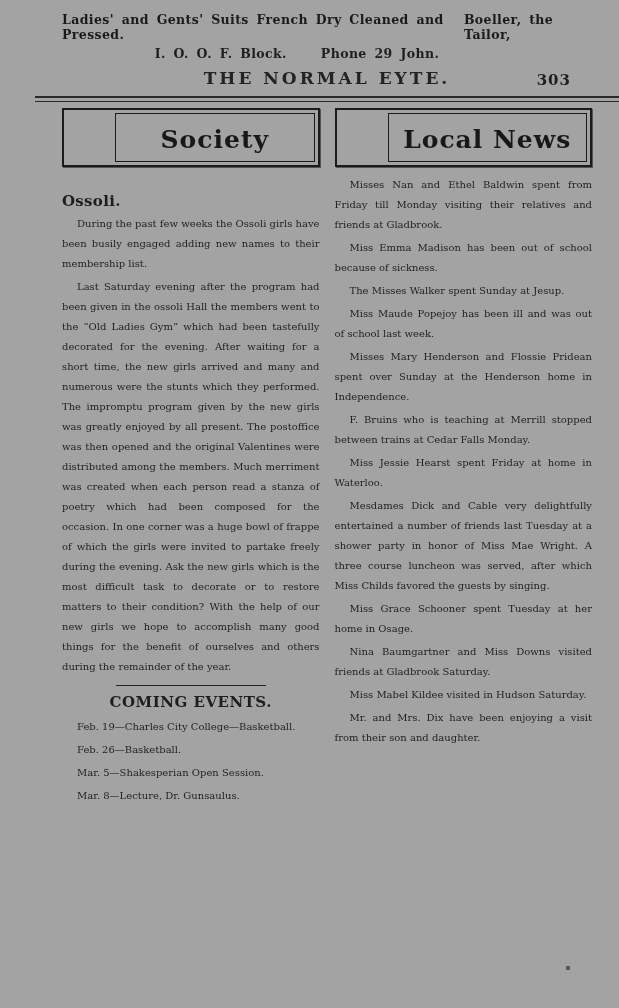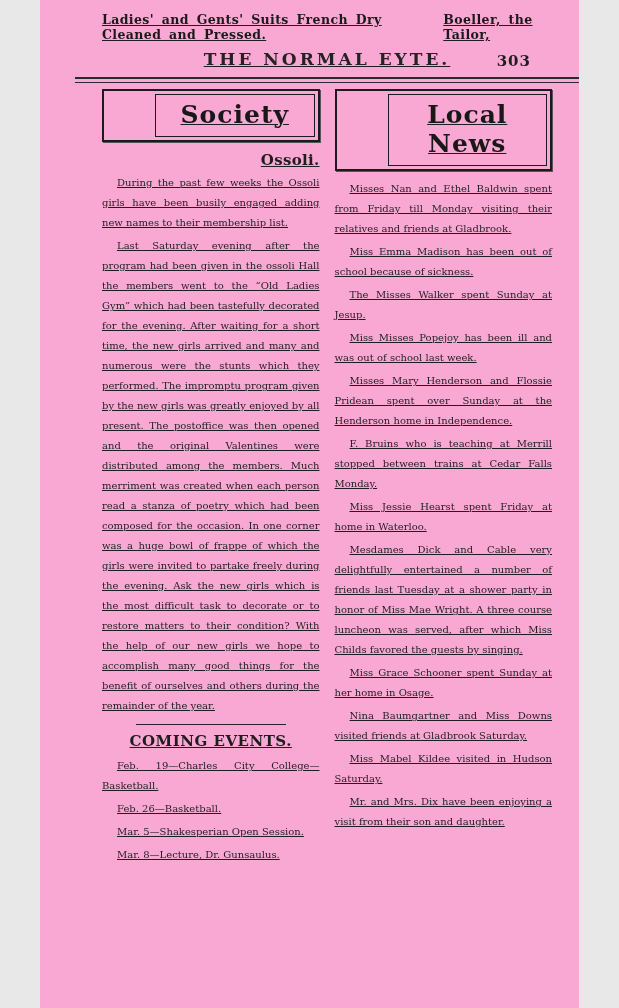--- a/index.html
+++ b/index.html
@@ -1,27 +1,26 @@
 <!DOCTYPE html>
 <html><head>
 <meta charset="utf-8">
 <style>
   html,body { margin:0; padding:0; }
   body { background:#e8e8e8; }
   .page {
     position: relative;
-    width: 539px; height: 1008px;
+    width: 619px; height: 1008px;
     margin: 0 auto;
-    background: #f9a8d4;
+    background: #a3a3a3;
     color: #1e1e1e;
     font-family: "DejaVu Serif", serif;
     overflow: hidden;
     box-sizing: border-box;
     padding: 12px 27px 0 62px;
-    text-decoration: underline;
   }
   
   .ad-line1 {
     display: flex; justify-content: space-between; align-items: baseline;
     font-size: 12.5px; font-weight: bold; letter-spacing: 0.4px;
     word-spacing: 3px; color: #1a1a1a;
   }
   .ad-line2 {
     text-align: center; margin-top: 4px; padding-right: 60px;
     font-size: 12.5px; font-weight: bold; letter-spacing: 0.4px;
@@ -42,54 +41,57 @@
   .double-rule {
     margin: 6px 0 0 -27px;
     width: 584px; height: 3px;
     border-top: 2px solid #2a2a2a;
     border-bottom: 1px solid #2a2a2a;
   }
   
   .columns { display: flex; gap: 15px; margin-top: 6px; }
   .col { flex: 1; min-width: 0; }
   .title-box { border: 2px solid #1b1b1b; padding: 3px; box-shadow: 1px 1px 0 #555; }
-  .title-box-inner { border: 1.5px solid #1b1b1b; text-align: center; padding: 5px 0 7px; margin-left: 48px; }
+  .title-box-inner { border: 1.5px solid #1b1b1b; text-align: center; padding: 11px 0 7px; margin-left: 48px; }
   .blackletter {
     font-family: "DejaVu Serif", serif;
     font-weight: bold; font-size: 25px; letter-spacing: 1px; color: #181818;
   }
   .col p {
     margin: 0 0 3px 0;
     font-size: 10px; line-height: 20px;
     text-indent: 15px; text-align: justify;
     color: #1f1f1f;
   }
   .article-title {
-    text-align: right; font-weight: bold; font-size: 15px;
-    margin: 9px 0 4px 0; letter-spacing: 0.3px;
+    text-align: left; font-weight: bold; font-size: 15px;
+    margin: 25px 0 4px 0; letter-spacing: 0.3px;
   }
   .section-title {
     text-align: center; font-weight: bold; font-size: 15px;
     margin: 4px 0 6px 0; letter-spacing: 0.5px;
   }
   .short-rule {
     width: 150px; height: 0;
     border-top: 1.5px solid #242424;
     margin: 8px auto 7px auto;
   }
   .scan-speck { position: absolute; left: 566px; top: 966px; width: 4px; height: 4px; background: #5a5a5a; }
 </style>
 </head>
 <body>
 
 <div class="page">
 
   <div class="ad-line1">
     <span>Ladies' and Gents' Suits French Dry Cleaned and Pressed.</span>
     <span>Boeller, the Tailor,</span>
+  </div>
+  <div class="ad-line2">
+    <span>I. O. O. F. Block.</span><span class="gap"></span><span>Phone 29 John.</span>
   </div>
 
   <div class="masthead-row">
     <span class="masthead">THE NORMAL EYTE.</span>
     <span class="page-number">303</span>
   </div>
   <div class="double-rule"></div>
 
   <div class="columns">
 
@@ -119,26 +121,26 @@
       <div class="title-box">
         <div class="title-box-inner">
           <span class="blackletter">Local News</span>
         </div>
       </div>
       <div style="height:8px"></div>
 
       <p>Misses Nan and Ethel Baldwin spent from Friday till Monday visiting their relatives and friends at Gladbrook.</p>
       <p>Miss Emma Madison has been out of school because of sickness.</p>
       <p>The Misses Walker spent Sunday at Jesup.</p>
-      <p>Miss Misses Popejoy has been ill and was out of school last week.</p>
+      <p>Miss Maude Popejoy has been ill and was out of school last week.</p>
       <p>Misses Mary Henderson and Flossie Pridean spent over Sunday at the Henderson home in Independence.</p>
       <p>F. Bruins who is teaching at Merrill stopped between trains at Cedar Falls Monday.</p>
       <p>Miss Jessie Hearst spent Friday at home in Waterloo.</p>
       <p>Mesdames Dick and Cable very delightfully entertained a number of friends last Tuesday at a shower party in honor of Miss Mae Wright. A three course luncheon was served, after which Miss Childs favored the guests by singing.</p>
-      <p>Miss Grace Schooner spent Sunday at her home in Osage.</p>
+      <p>Miss Grace Schooner spent Tuesday at her home in Osage.</p>
       <p>Nina Baumgartner and Miss Downs visited friends at Gladbrook Saturday.</p>
       <p>Miss Mabel Kildee visited in Hudson Saturday.</p>
       <p>Mr. and Mrs. Dix have been enjoying a visit from their son and daughter.</p>
 
     </div>
 
   </div>
 
   <div class="scan-speck"></div>
 </div>

